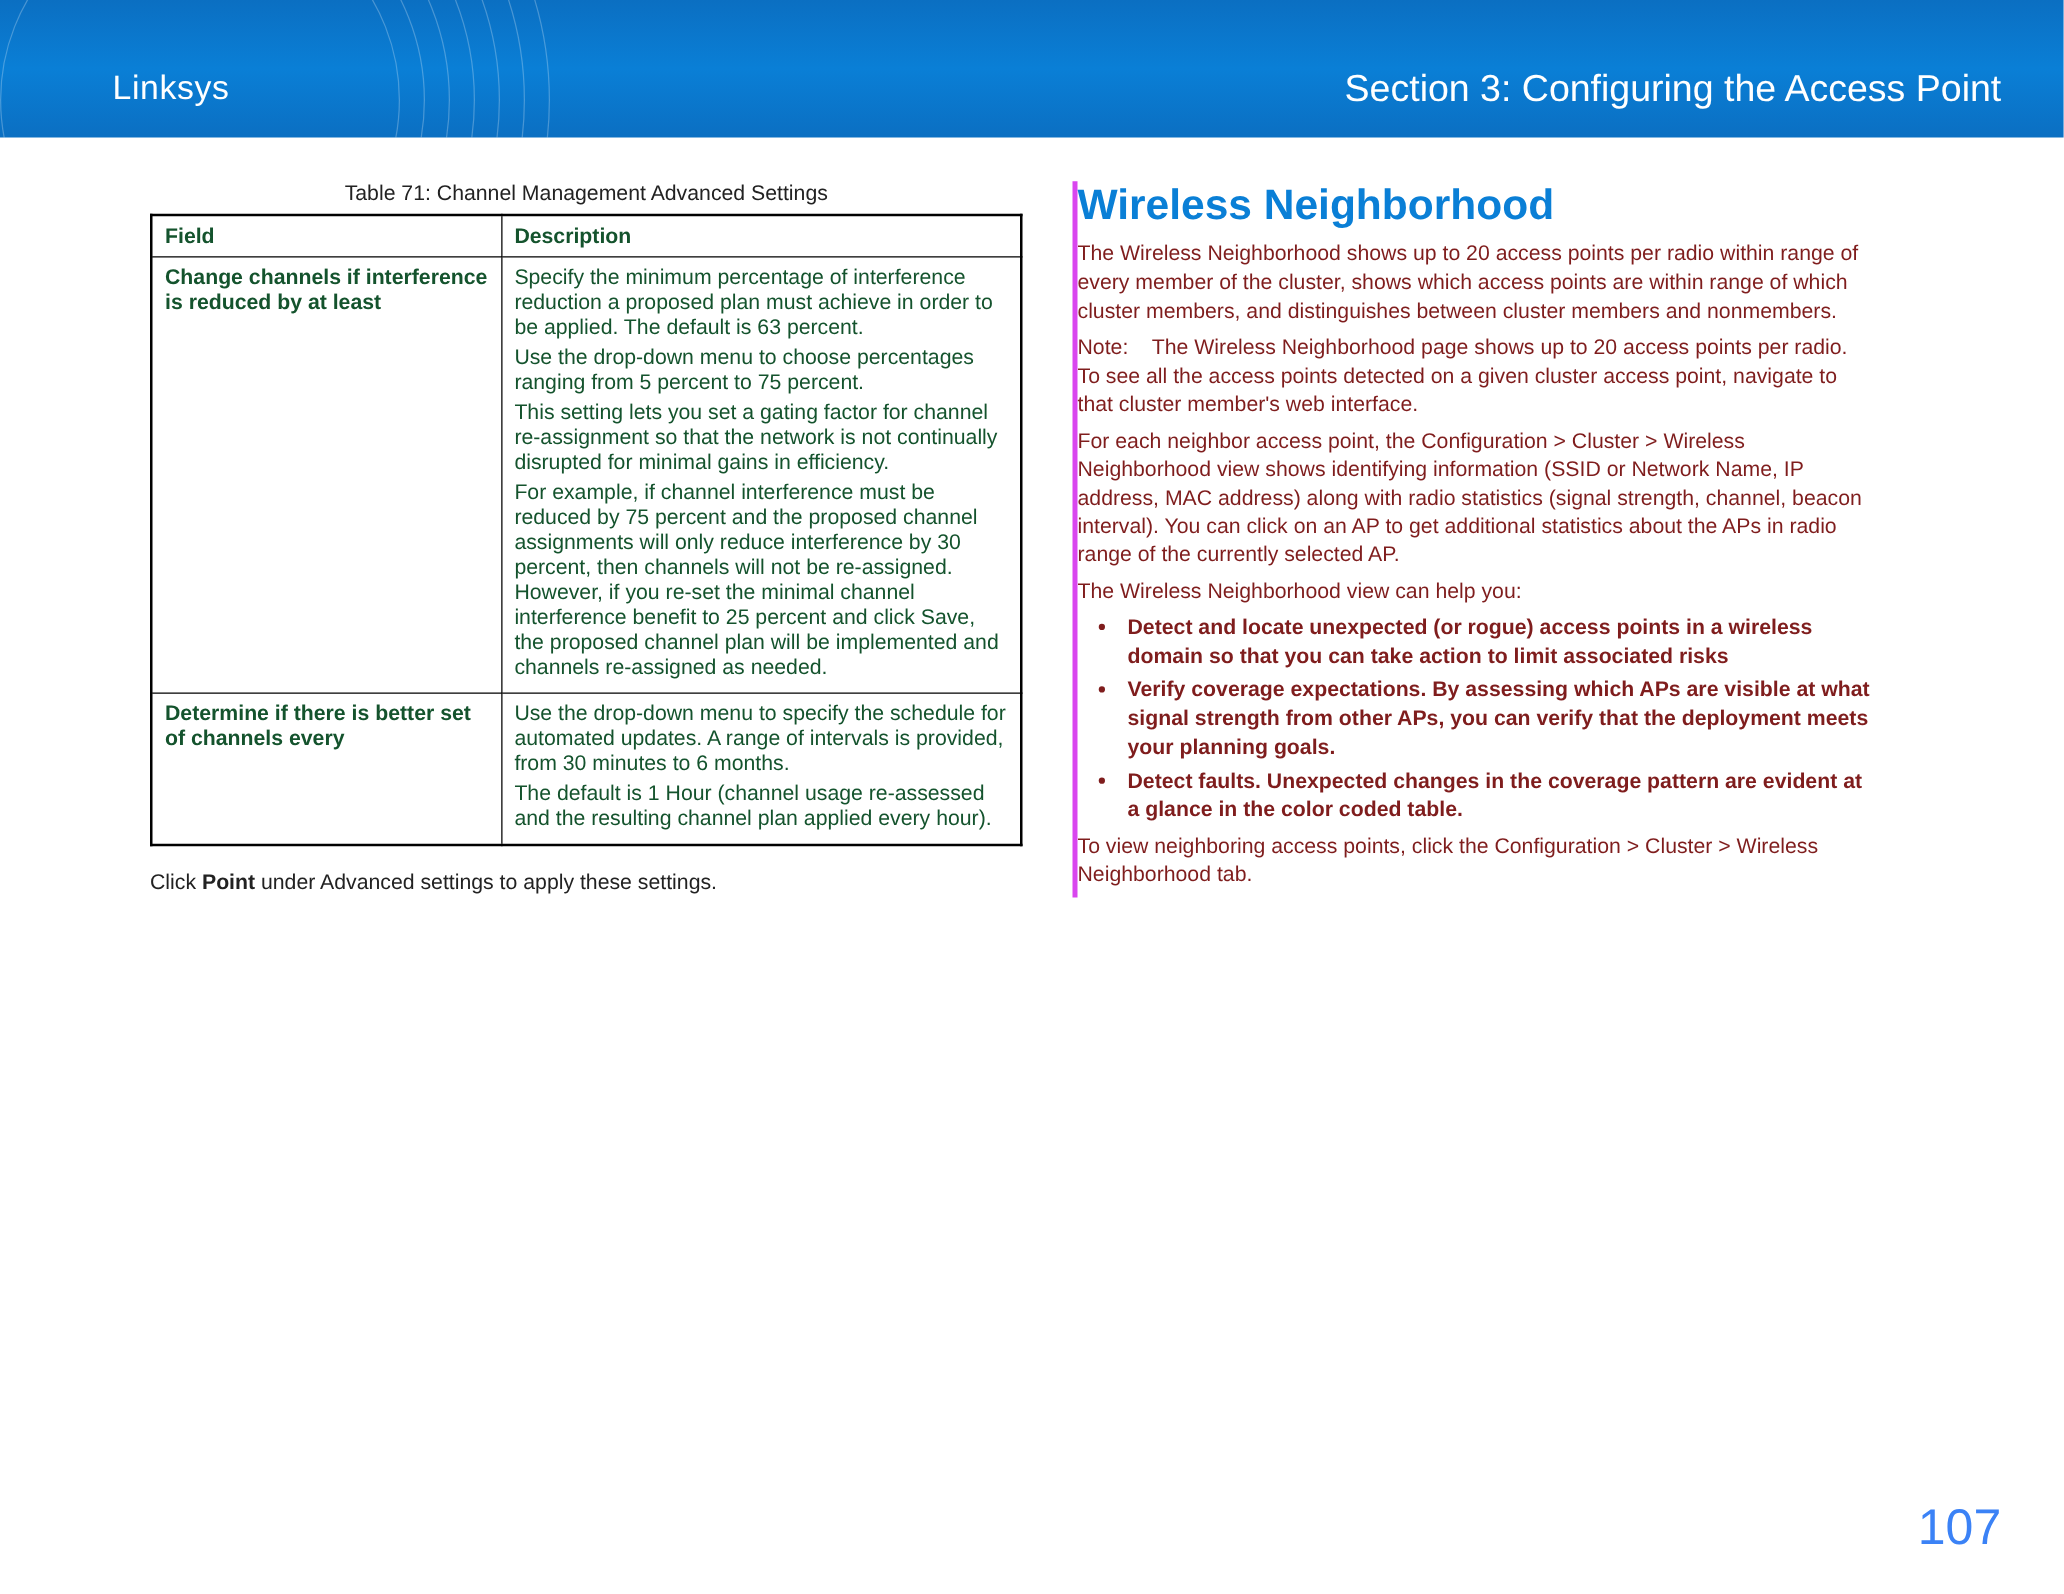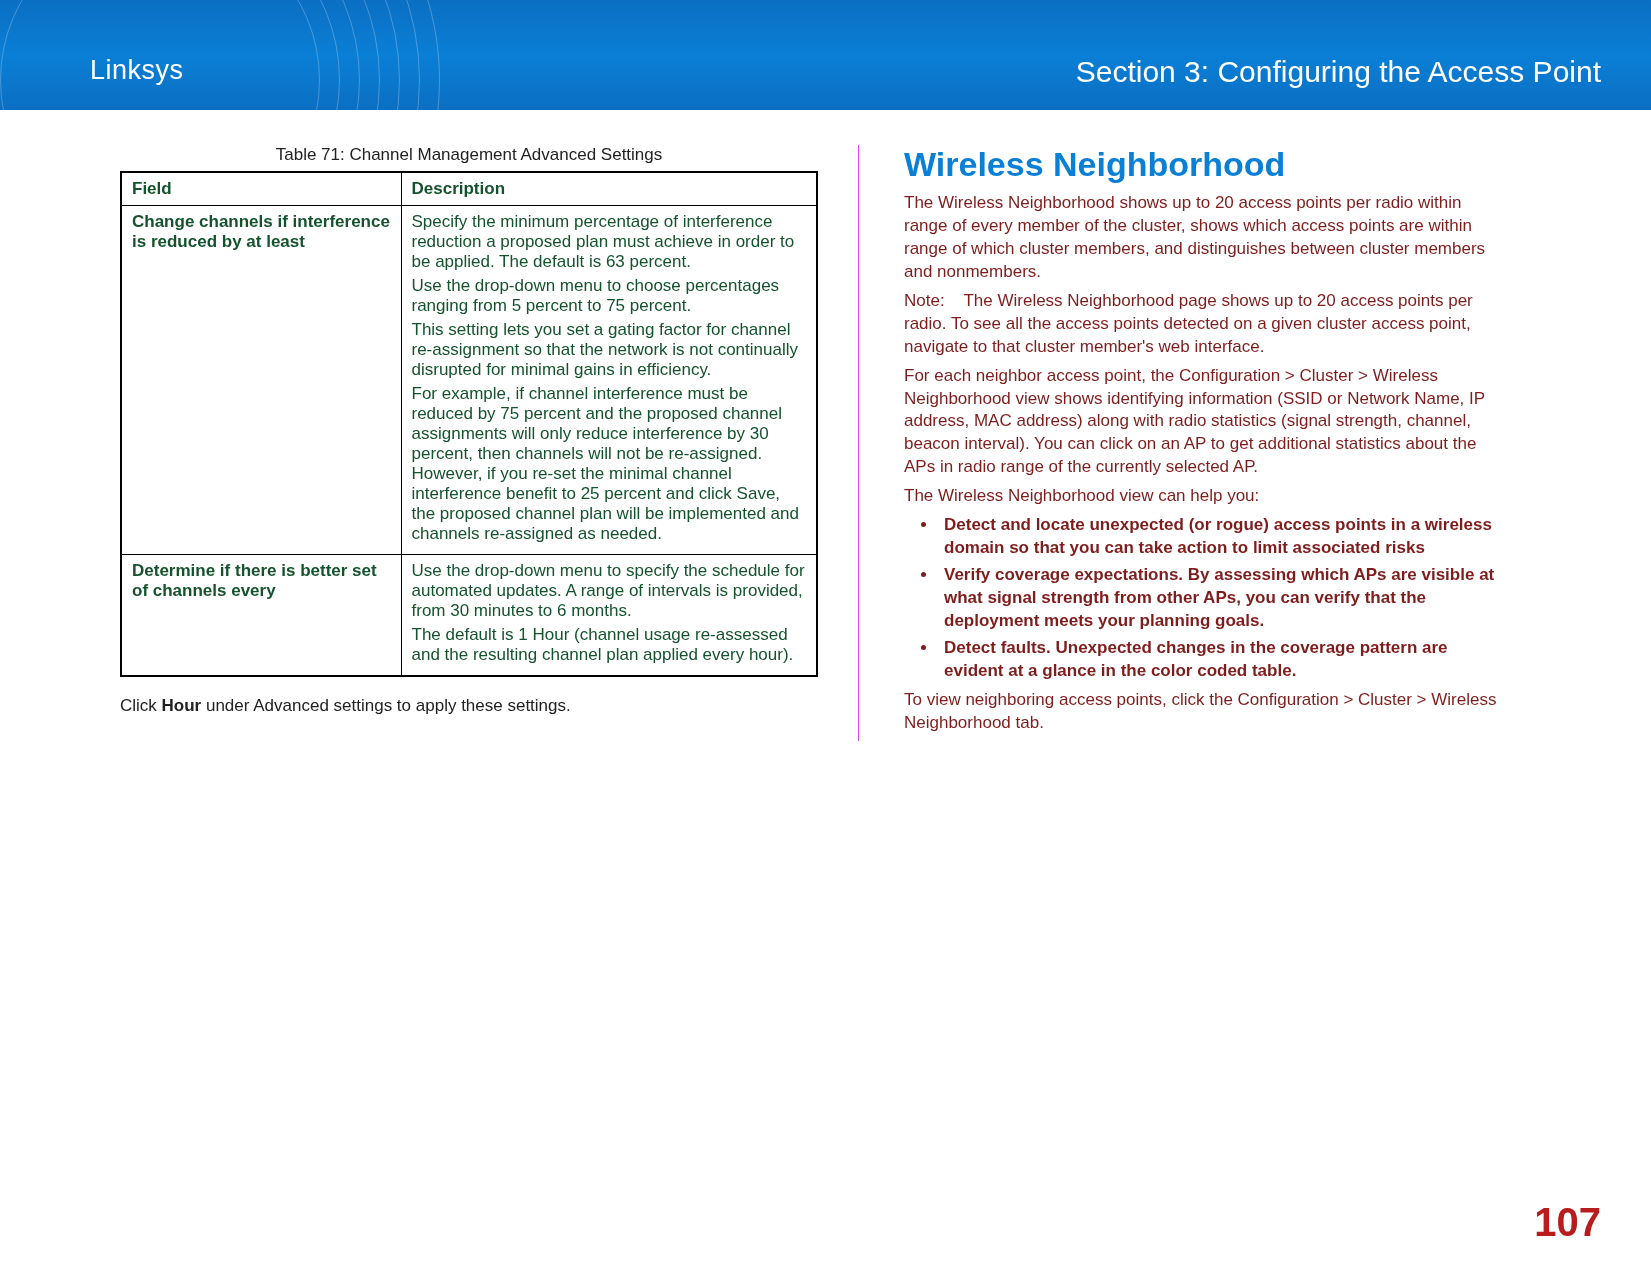--- a/index.html
+++ b/index.html
@@ -45,21 +45,21 @@
     top: 55px;
     font-size: 30px;
     font-weight: 300;
   }
   .page {
     display: flex;
     padding: 35px 60px 0 120px;
     gap: 60px;
   }
   .col-left { width: 698px; }
-  .col-right { width: 640px; border-left: 1px solid #d946ef; padding-left: 45px; margin-left: -20px;}
+  .col-right { width: 640px; border-left: 4px solid #d946ef; margin-left: -20px;}
   .table-caption {
     text-align: center;
     font-size: 17px;
     margin-bottom: 6px;
     color: #222;
   }
   table.settings {
     border-collapse: collapse;
     width: 100%;
     border: 2px solid #000;
@@ -96,22 +96,22 @@
   .body-text p { margin-bottom: 6px; }
   .note-line { margin-top: 6px; }
   .note-label { display:inline-block; width: 55px; }
   ul.bullets { list-style: disc; margin: 4px 0 6px 34px; font-weight: bold; }
   ul.bullets li { margin-bottom: 4px; padding-left: 6px;}
   .page-num {
     position: absolute;
     right: 50px;
     bottom: 30px;
     font-size: 40px;
-    font-weight: 700;
-    color: #b91c1c;
+    font-weight: 400;
+    color: #3b82f6;
   }
 </style>
 </head>
 <body>
 
 <div class="header">
   <div class="header-arcs">
     <div class="arc" style="width:560px;height:560px;left:0;top:0;"></div>
     <div class="arc" style="width:520px;height:520px;left:20px;top:20px;"></div>
     <div class="arc" style="width:480px;height:480px;left:40px;top:40px;"></div>
@@ -149,21 +149,21 @@
           <td class="field">Determine if there is better set of channels every</td>
           <td>
             <p>Use the drop-down menu to specify the schedule for automated updates. A range of intervals is provided, from 30 minutes to 6 months.</p>
             <p>The default is 1 Hour (channel usage re-assessed and the resulting channel plan applied every hour).</p>
           </td>
         </tr>
       </tbody>
     </table>
     <div class="after-table">
       <p>
-        <span>Click </span><span class="save-word">Hour</span><span> under Advanced settings to apply these settings.</span>
+        <span>Click </span><span class="save-word">Point</span><span> under Advanced settings to apply these settings.</span>
       </p>
     </div>
   </div>
 
   <div class="col-right">
     <div class="h2-blue">Wireless Neighborhood</div>
     <div class="body-text">
       <p>The Wireless Neighborhood shows up to 20 access points per radio within range of every member of the cluster, shows which access points are within range of which cluster members, and distinguishes between cluster members and nonmembers.</p>
       <p class="note-line">
         <span class="note-label">Note:</span>

